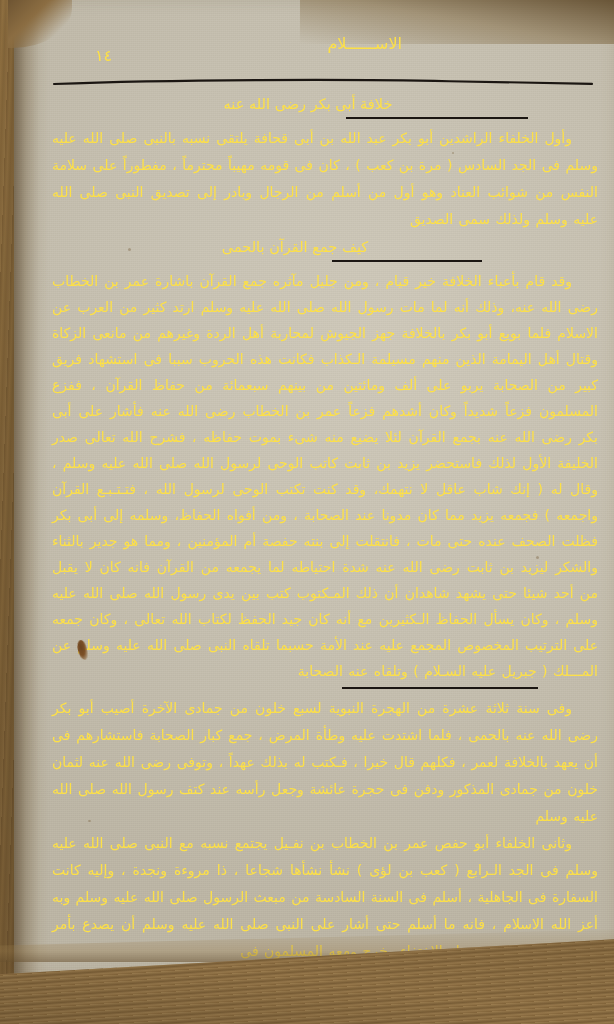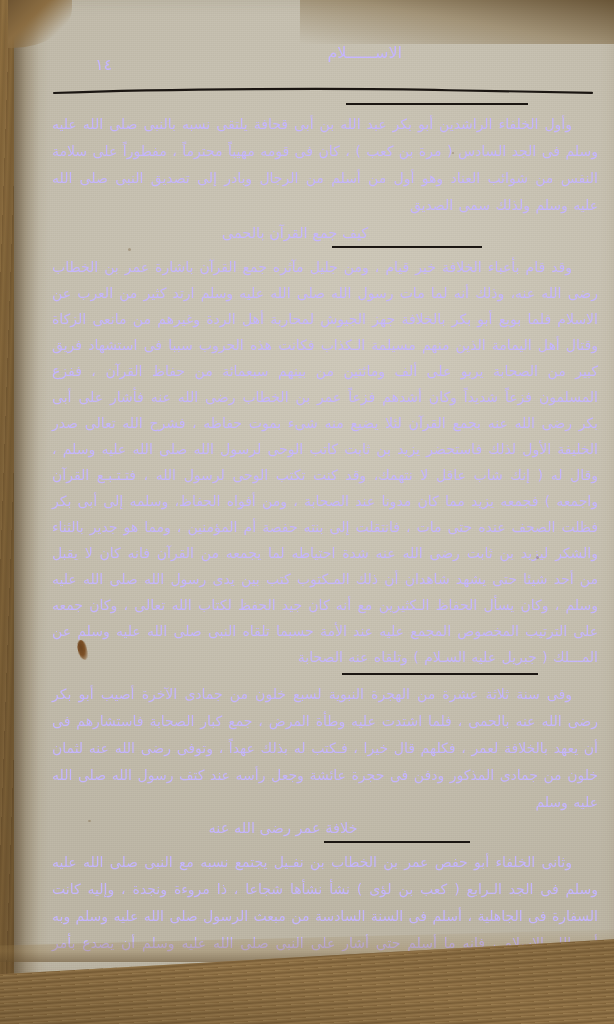--- a/index.html
+++ b/index.html
@@ -123,26 +123,26 @@
     left: 0; bottom: 62px; width: 614px; height: 36px;
     background: linear-gradient(180deg, rgba(196,170,120,0.0) 0%, rgba(150,122,76,0.35) 70%, rgba(104,80,46,0.55) 100%);
     clip-path: polygon(0 54%, 100% 10%, 100% 100%, 0% 100%);
     pointer-events: none;
   }
 
   
   .content {
     position: absolute;
     left: 52px;
-    top: 9px;
+    top: 0;
     width: 546px;
     height: 960px;
     direction: rtl;
     text-align: justify;
-    color: #c4b5fd;
+    color: #fde047;
     font-family: "DejaVu Sans", sans-serif;
   }
 
   .runhead {
     position: relative;
     height: 46px;
     margin-top: 34px;
   }
   .runhead .title {
     position: absolute;
@@ -232,39 +232,36 @@
       <div class="title">الاســــــلام</div>
       <div class="folio">١٤</div>
       <div class="rule-wavy">
         <svg viewBox="0 0 546 8" preserveAspectRatio="none" aria-hidden="true">
           <path d="M2,6 C120,1.5 300,1 400,3.2 C470,4.8 520,5.6 544,5.9" fill="none" stroke="#1b1612" stroke-width="2.1" stroke-linecap="round"></path>
         </svg>
       </div>
     </div>
 
     <div class="h-block" style="margin-top:14px;">
+      <div class="heading" style="padding-right:34px;">خلافة أبى بكر رضى الله عنه</div>
       <div class="heading-underline" style="width:182px; margin-right:70px; margin-left:auto;"></div>
     </div>
     <p class="para">وأول الخلفاء الراشدين أبو بكر عبد الله بن أبى قحافة يلتقى نسبه بالنبى صلى الله عليه وسلم فى الجد السادس ( مرة بن كعب ) ، كان فى قومه مهيباً محترماً ، مفطوراً على سلامة النفس من شوائب العناد وهو أول من أسلم من الرجال وبادر إلى تصديق النبى صلى الله عليه وسلم ولذلك سمى الصديق</p>
 
     <div class="h-block" style="margin-top:4px;">
       <div class="heading" style="padding-right:60px;">كيف جمع القرآن بالحمى</div>
       <div class="heading-underline" style="width:150px; margin-right:116px; margin-left:auto;"></div>
     </div>
     <p class="para tight">وقد قام بأعباء الخلافة خير قيام ، ومن جليل مآثره جمع القرآن باشارة عمر بن الخطاب رضى الله عنه، وذلك أنه لما مات رسول الله صلى الله عليه وسلم ارتد كثير من العرب عن الاسلام فلما بويع أبو بكر بالخلافة جهز الجيوش لمحاربة أهل الردة وغيرهم من مانعى الزكاة وقتال أهل اليمامة الذين منهم مسيلمة الـكذاب فكانت هذه الحروب سببا فى استشهاد فريق كبير من الصحابة يربو على ألف ومائتين من بينهم سبعمائة من حفاظ القرآن ، ففزع المسلمون فزعاً شديداً وكان أشدهم فزعاً عمر بن الخطاب رضى الله عنه فأشار على أبى بكر رضى الله عنه بجمع القرآن لئلا يضيع منه شىء بموت حفاظه ، فشرح الله تعالى صدر الخليفة الأول لذلك فاستحضر يزيد بن ثابت كاتب الوحى لرسول الله صلى الله عليه وسلم ، وقال له ( إنك شاب عاقل لا نتهمك، وقد كنت تكتب الوحى لرسول الله ، فتـتـبـع القرآن واجمعه ) فجمعه يزيد مما كان مدونا عند الصحابة ، ومن أفواه الحفاظ، وسلمه إلى أبى بكر فظلت الصحف عنده حتى مات ، فانتقلت إلى بنته حفصة أم المؤمنين ، ومما هو جدير بالثناء والشكر ليزيد بن ثابت رضى الله عنه شدة احتياطه لما يجمعه من القرآن فانه كان لا يقبل من أحد شيئا حتى يشهد شاهدان أن ذلك المـكتوب كتب بين يدى رسول الله صلى الله عليه وسلم ، وكان يسأل الحفاظ الـكثيرين مع أنه كان جيد الحفظ لكتاب الله تعالى ، وكان جمعه على الترتيب المخصوص المجمع عليه عند الأمة حسبما تلقاه النبى صلى الله عليه وسلم عن المـــلك ( جبريل عليه السـلام ) وتلقاه عنه الصحابة</p>
 
     <div class="h-block" style="margin-top:3px;">
       <div class="heading-underline" style="width:196px; margin-right:60px; margin-left:auto;"></div>
     </div>
     <p class="para">وفى سنة ثلاثة عشرة من الهجرة النبوية لسبع خلون من جمادى الآخرة أصيب أبو بكر رضى الله عنه بالحمى ، فلما اشتدت عليه وطأة المرض ، جمع كبار الصحابة فاستشارهم فى أن يعهد بالخلافة لعمر ، فكلهم قال خيرا ، فـكتب له بذلك عهداً ، وتوفى رضى الله عنه لثمان خلون من جمادى المذكور ودفن فى حجرة عائشة وجعل رأسه عند كتف رسول الله صلى الله عليه وسلم</p>
 
-    <div class="h-block" style="margin-top:2px;">
-      <div class="heading" style="padding-right:84px;">خلافة عمر رضى الله عنه</div>
-      <div class="heading-underline" style="width:146px; margin-right:128px; margin-left:auto;"></div>
-    </div>
     <p class="para">وثانى الخلفاء أبو حفص عمر بن الخطاب بن نفـيل يجتمع نسبه مع النبى صلى الله عليه وسلم فى الجد الـرابع ( كعب بن لؤى ) نشأ نشأها شجاعا ، ذا مروءة ونجدة ، وإليه كانت السفارة فى الجاهلية ، أسلم فى السنة السادسة من مبعث الرسول صلى الله عليه وسلم وبه أعز الله الاسلام ، فانه ما أسلم حتى أشار على النبى صلى الله عليه وسلم أن يصدع بأمر الله ويظهر بالدعوة ويترك الاختفاء وخرج ومعه المسلمون فى</p>
 
   </div>
 
   <div class="blot"></div>
   <div class="speck" style="left:128px; top:248px; width:3px; height:3px;"></div>
   <div class="speck" style="left:452px; top:152px; width:2px; height:2px;"></div>
   <div class="speck" style="left:88px; top:820px; width:3px; height:2px;"></div>
   <div class="speck" style="left:536px; top:556px; width:3px; height:3px;"></div>
 

